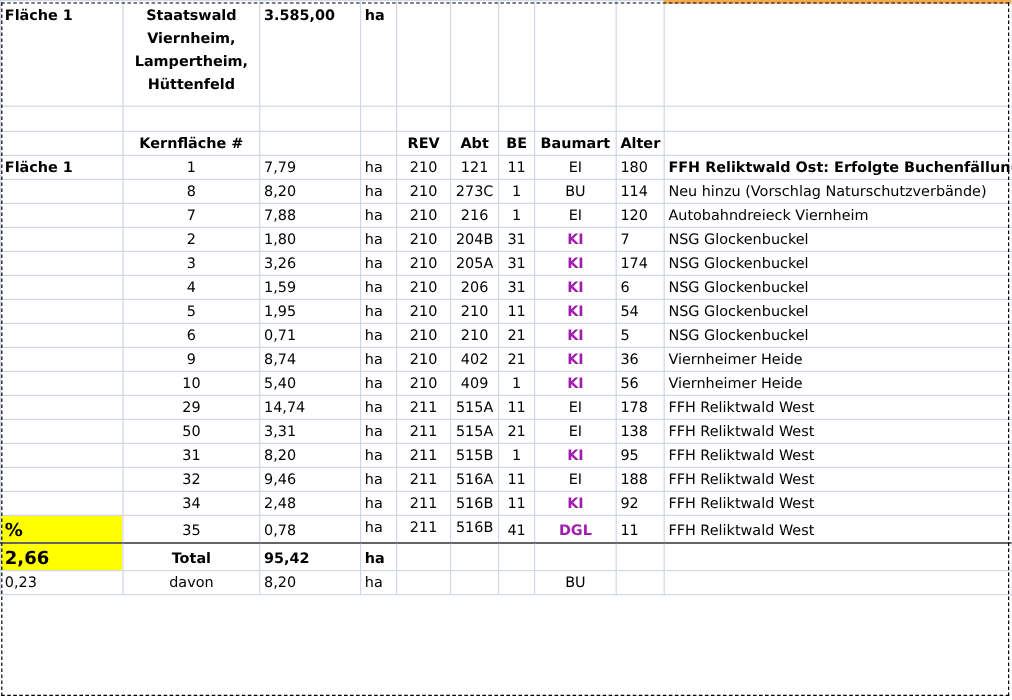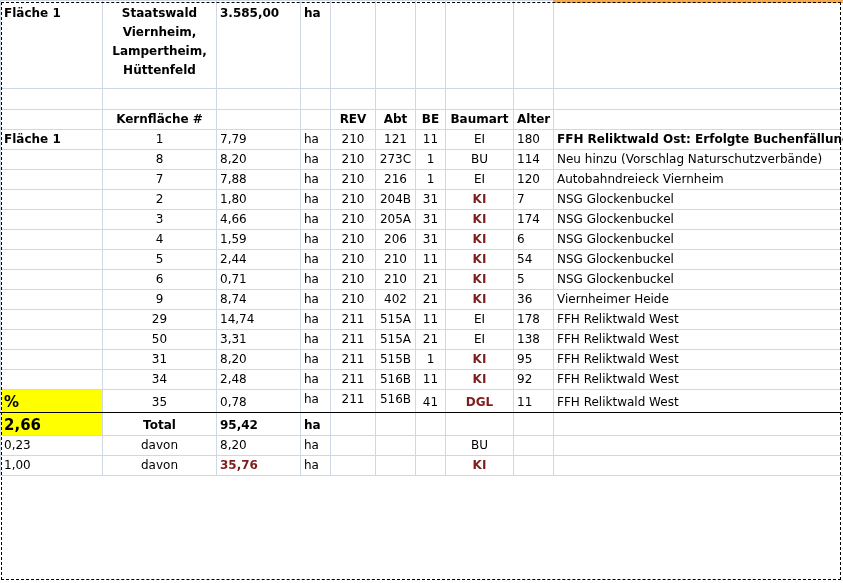--- a/index.html
+++ b/index.html
@@ -6,21 +6,21 @@
   body { width: 843px; height: 583px; overflow: hidden; position: relative;
          font-family: "DejaVu Sans", "Liberation Sans", sans-serif; font-size: 12px; color: #000; }
   .sheet { position: absolute; left: 0; top: 0; width: 843px; height: 583px; }
   table { border-collapse: collapse; table-layout: fixed; width: 843px; }
   td { border: 1px solid #d0d7e5; padding: 0 3px; height: 19px; white-space: nowrap;
        overflow: hidden; font-size: 12px; line-height: 19px; vertical-align: bottom; }
   td.c { text-align: center; }
   td.r { }
   td.l { text-align: left; }
   .b { font-weight: bold; }
-  .red { color: #7f1d1d; font-weight: bold; }
+  .red { color: #a21caf; font-weight: bold; }
   .yellow { background: #ffff00; }
   .big { font-size: 15px; font-weight: bold; }
   tr.tall td { height: 84px; vertical-align: top; line-height: 19px; padding-top: 3px; }
   tr.empty td { height: 20px; }
   tr.r35 td { height: 22px; border-bottom: 1.5px solid #000; }
   tr.r35 td.top { vertical-align: top; }
   tr.total td { height: 22px; margin-left: 20px; }
   .wrap { white-space: normal; margin-top: 44px; }
   .selection { position: absolute; left: 1px; top: 2px; width: 840px; height: 578px;
                border: 1px dashed #000; pointer-events: none; box-sizing: border-box; }
@@ -124,21 +124,21 @@
           <td class="c">210</td>
           <td class="c">204B</td>
           <td class="c">31</td>
           <td class="c red">KI</td>
           <td class="r">7</td>
           <td class="l">NSG Glockenbuckel</td>
         </tr>
         <tr>
           <td></td>
           <td class="c">3</td>
-          <td class="r">4,66</td>
+          <td class="r">3,26</td>
           <td class="l">ha</td>
           <td class="c">210</td>
           <td class="c">205A</td>
           <td class="c">31</td>
           <td class="c red">KI</td>
           <td class="r">174</td>
           <td class="l">NSG Glockenbuckel</td>
         </tr>
         <tr>
           <td></td>
@@ -148,21 +148,21 @@
           <td class="c">210</td>
           <td class="c">206</td>
           <td class="c">31</td>
           <td class="c red">KI</td>
           <td class="r">6</td>
           <td class="l">NSG Glockenbuckel</td>
         </tr>
         <tr>
           <td></td>
           <td class="c">5</td>
-          <td class="r">2,44</td>
+          <td class="r">1,95</td>
           <td class="l">ha</td>
           <td class="c">210</td>
           <td class="c">210</td>
           <td class="c">11</td>
           <td class="c red">KI</td>
           <td class="r">54</td>
           <td class="l">NSG Glockenbuckel</td>
         </tr>
         <tr>
           <td></td>
@@ -183,20 +183,32 @@
           <td class="l">ha</td>
           <td class="c">210</td>
           <td class="c">402</td>
           <td class="c">21</td>
           <td class="c red">KI</td>
           <td class="r">36</td>
           <td class="l">Viernheimer Heide</td>
         </tr>
         <tr>
           <td></td>
+          <td class="c">10</td>
+          <td class="r">5,40</td>
+          <td class="l">ha</td>
+          <td class="c">210</td>
+          <td class="c">409</td>
+          <td class="c">1</td>
+          <td class="c red">KI</td>
+          <td class="r">56</td>
+          <td class="l">Viernheimer Heide</td>
+        </tr>
+        <tr>
+          <td></td>
           <td class="c">29</td>
           <td class="r">14,74</td>
           <td class="l">ha</td>
           <td class="c">211</td>
           <td class="c">515A</td>
           <td class="c">11</td>
           <td class="c">EI</td>
           <td class="r">178</td>
           <td class="l">FFH Reliktwald West</td>
         </tr>
@@ -215,20 +227,32 @@
         <tr>
           <td></td>
           <td class="c">31</td>
           <td class="r">8,20</td>
           <td class="l">ha</td>
           <td class="c">211</td>
           <td class="c">515B</td>
           <td class="c">1</td>
           <td class="c red">KI</td>
           <td class="r">95</td>
+          <td class="l">FFH Reliktwald West</td>
+        </tr>
+        <tr>
+          <td></td>
+          <td class="c">32</td>
+          <td class="r">9,46</td>
+          <td class="l">ha</td>
+          <td class="c">211</td>
+          <td class="c">516A</td>
+          <td class="c">11</td>
+          <td class="c">EI</td>
+          <td class="r">188</td>
           <td class="l">FFH Reliktwald West</td>
         </tr>
         <tr>
           <td></td>
           <td class="c">34</td>
           <td class="r">2,48</td>
           <td class="l">ha</td>
           <td class="c">211</td>
           <td class="c">516B</td>
           <td class="c">11</td>
@@ -265,29 +289,17 @@
           <td class="c">davon</td>
           <td class="r">8,20</td>
           <td class="l">ha</td>
           <td></td>
           <td></td>
           <td></td>
           <td class="c">BU</td>
           <td></td>
           <td></td>
         </tr>
-        <tr>
-          <td class="r">1,00</td>
-          <td class="c">davon</td>
-          <td class="r red">35,76</td>
-          <td class="l">ha</td>
-          <td></td>
-          <td></td>
-          <td></td>
-          <td class="c red">KI</td>
-          <td></td>
-          <td></td>
-        </tr>
       </tbody>
   </table>
   <div class="orange-bar"></div>
   <div class="selection"></div>
 </div>
 
 </body></html>

